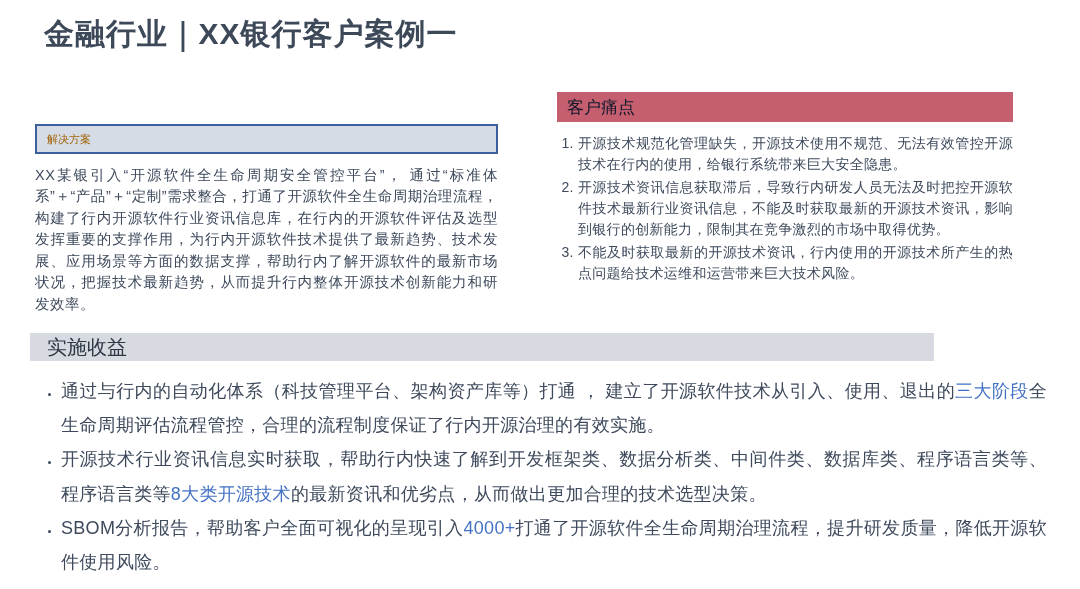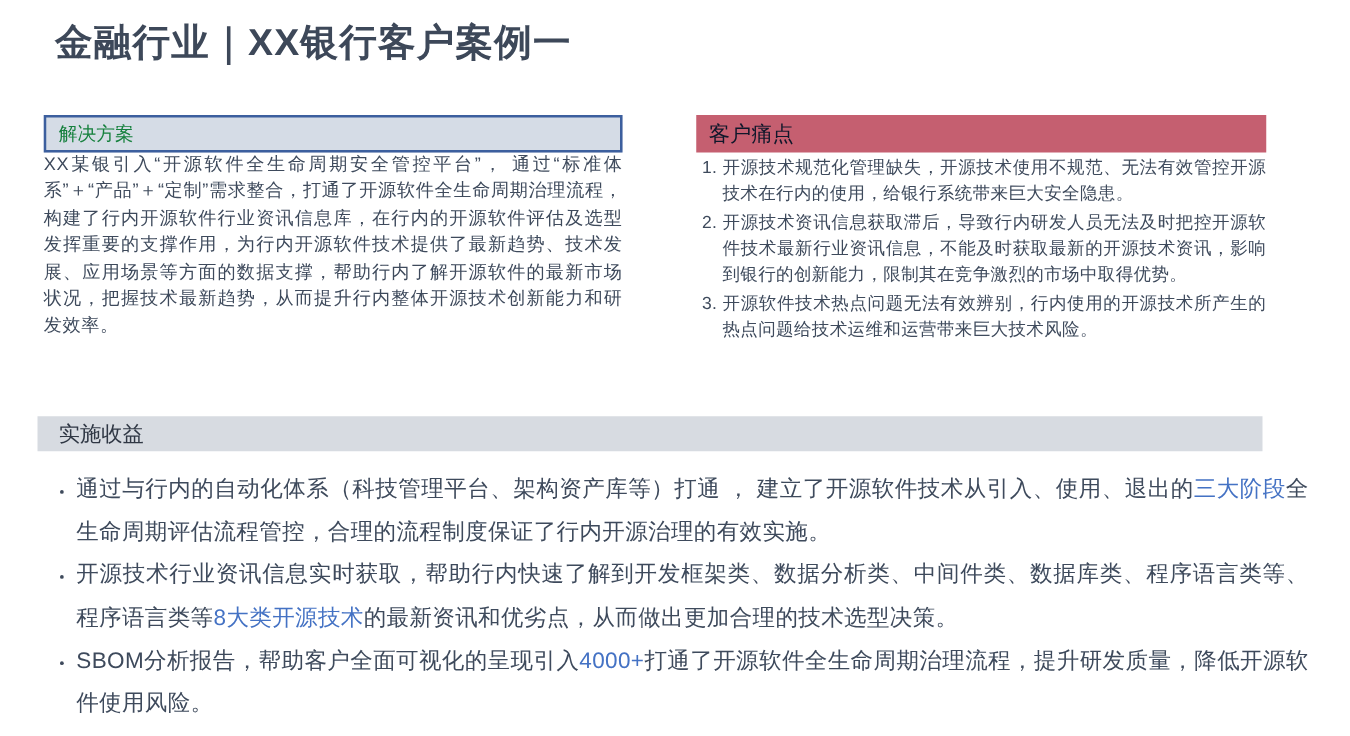--- a/index.html
+++ b/index.html
@@ -29,24 +29,26 @@
     left: 35px; top: 92px;
     width: 463px;
   }
   .hdr-solution {
     height: 30px;
     background: #d5dce6;
     border: 2px solid #3c5f9e;
     display: flex; align-items: center;
     padding: 0 10px;
     font-family: "Liberation Serif", serif;
-    font-size: 15px;
-    color: #15803d;
+    font-size: 11px;
+    color: #a16207;
+    margin-top: 32px;
   }
   .solution-body {
+    margin-top: 11px;
     font-size: 14.5px;
     line-height: 1.48;
     letter-spacing: 0.5px;
     text-align: justify;
     color: #3e4a5c;
   }
   
   .col-pain {
     position: absolute;
     left: 557px; top: 92px;
@@ -55,40 +57,40 @@
   .hdr-pain {
     height: 30px;
     background: #c55f70;
     display: flex; align-items: center;
     padding: 0 10px;
     font-family: "Liberation Serif", serif;
     font-size: 17px;
     color: #0f172a;
   }
   .pain-list {
-    margin-top: 1px;
+    margin-top: 11px;
     padding-left: 21px;
     list-style: decimal;
     font-size: 14px;
     line-height: 1.5;
     letter-spacing: 0.3px;
     text-align: justify;
     color: #3e4a5c;
   }
   .pain-list li { margin-bottom: 2px; }
   
   .benefits-bar {
     position: absolute;
     left: 30px; top: 333px;
-    width: 980px; height: 28px;
+    width: 904px; height: 28px;
     background: #d7dbe1;
     display: flex; align-items: center;
     padding: 0 17px;
     font-family: "Liberation Serif", serif;
-    font-size: 17px;
+    font-size: 20px;
     color: #2f3744;
   }
   .benefits-list {
     position: absolute;
     left: 45px; top: 374px;
     width: 1002px;
     list-style: disc;
     padding-left: 16px;
     font-size: 18px;
     line-height: 1.9;
@@ -109,21 +111,21 @@
   <section class="col-solution">
     <div class="hdr-solution">解决方案</div>
     <p class="solution-body">XX某银引入“开源软件全生命周期安全管控平台”， 通过“标准体系”＋“产品”＋“定制”需求整合，打通了开源软件全生命周期治理流程，构建了行内开源软件行业资讯信息库，在行内的开源软件评估及选型发挥重要的支撑作用，为行内开源软件技术提供了最新趋势、技术发展、应用场景等方面的数据支撑，帮助行内了解开源软件的最新市场状况，把握技术最新趋势，从而提升行内整体开源技术创新能力和研发效率。</p>
   </section>
 
   <section class="col-pain">
     <div class="hdr-pain">客户痛点</div>
     <ol class="pain-list">
       <li>开源技术规范化管理缺失，开源技术使用不规范、无法有效管控开源技术在行内的使用，给银行系统带来巨大安全隐患。</li>
       <li>开源技术资讯信息获取滞后，导致行内研发人员无法及时把控开源软件技术最新行业资讯信息，不能及时获取最新的开源技术资讯，影响到银行的创新能力，限制其在竞争激烈的市场中取得优势。</li>
-      <li>开源软件技术热点问题无法有效辨别，行内使用的开源技术所产生的热点问题给技术运维和运营带来巨大技术风险。</li>
+      <li>不能及时获取最新的开源技术资讯，行内使用的开源技术所产生的热点问题给技术运维和运营带来巨大技术风险。</li>
     </ol>
   </section>
 
   <div class="benefits-bar">实施收益</div>
 
   <ul class="benefits-list">
     <li><span>通过与行内的自动化体系（科技管理平台、架构资产库等）打通 ， 建立了开源软件技术从引入、使用、退出的</span><span class="hl">三大阶段</span><span>全生命周期评估流程管控，合理的流程制度保证了行内开源治理的有效实施。</span></li>
     <li><span>开源技术行业资讯信息实时获取，帮助行内快速了解到开发框架类、数据分析类、中间件类、数据库类、程序语言类等、程序语言类等</span><span class="hl">8大类开源技术</span><span>的最新资讯和优劣点，从而做出更加合理的技术选型决策。</span></li>
     <li><span>SBOM分析报告，帮助客户全面可视化的呈现引入</span><span class="hl">4000+</span><span>打通了开源软件全生命周期治理流程，提升研发质量，降低开源软件使用风险。</span></li>
   </ul>

